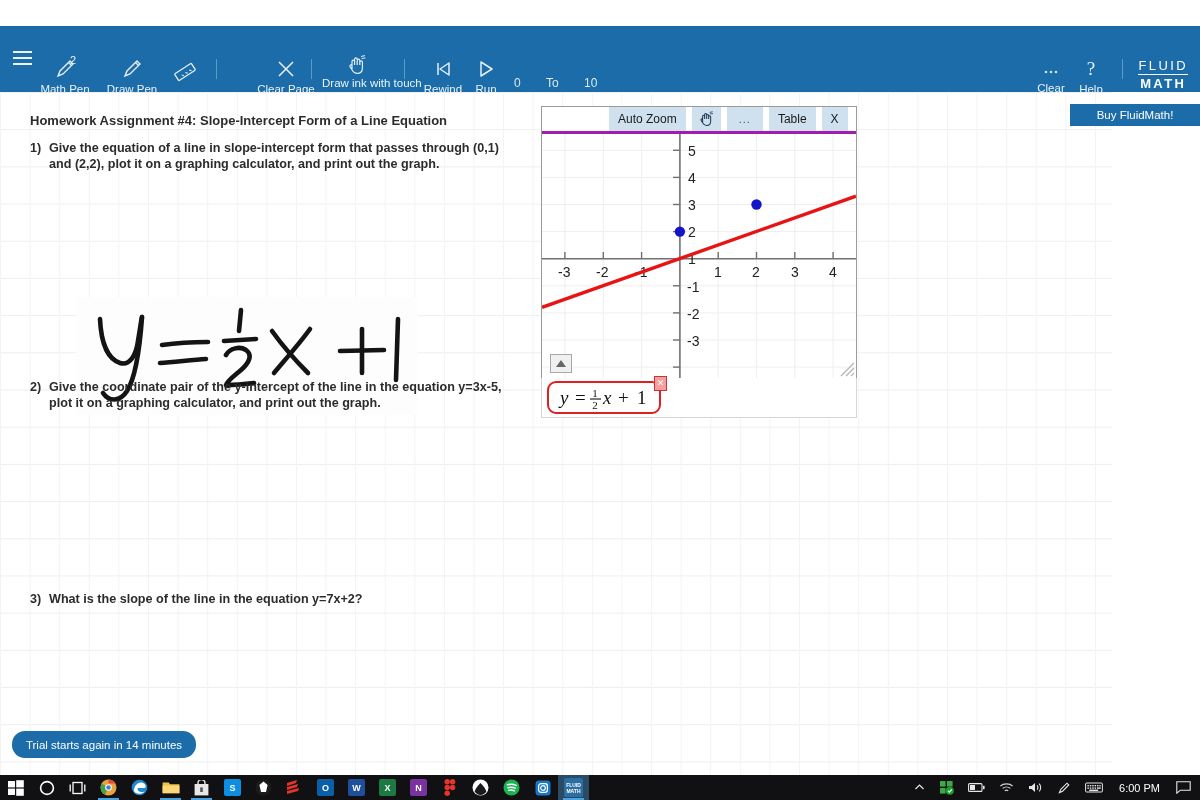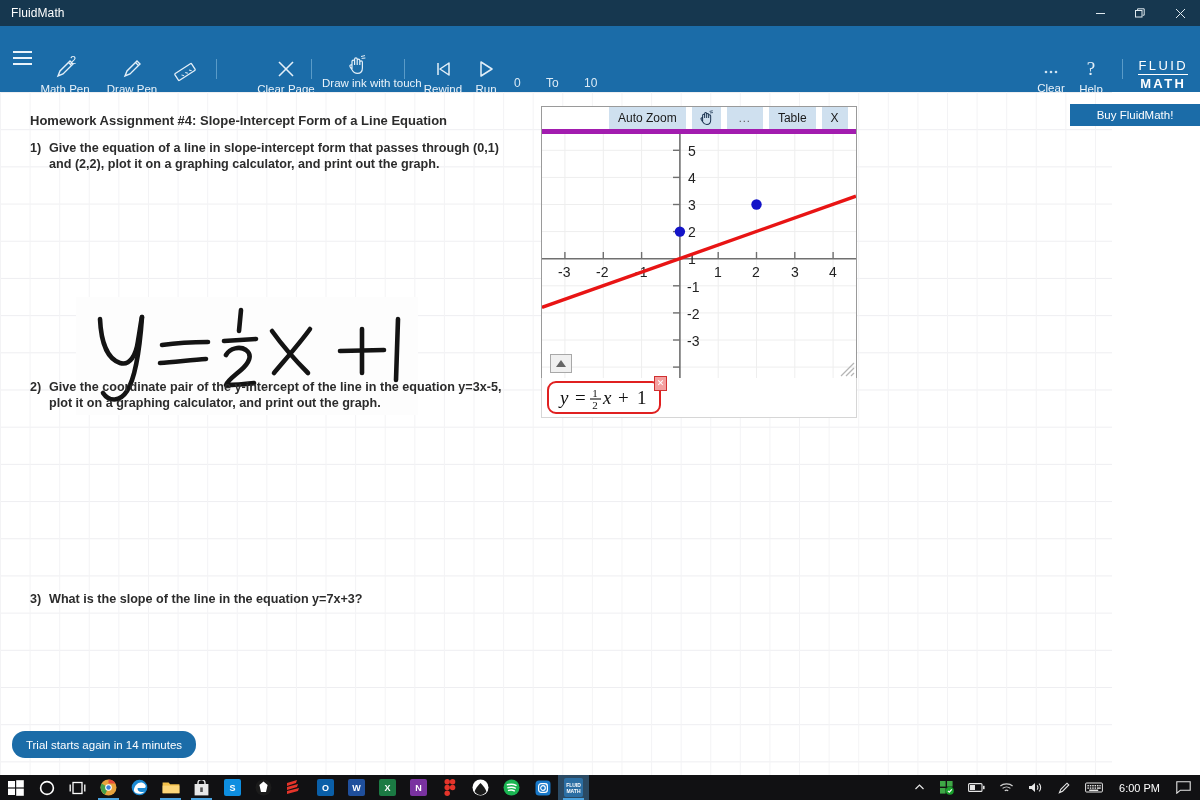--- a/index.html
+++ b/index.html
@@ -96,21 +96,21 @@
   }
   .ink-box svg { display: block; }
 
   
   .graph-widget {
     position: absolute; left: 541px; top: 106px; width: 316px; height: 272px;
     background: #ffffff; border: 1px solid #9a9a9a;
   }
   .graph-header {
     position: relative; height: 27px; background: #ffffff;
-    border-bottom: 5px solid #a21caf; display: flex; align-items: stretch;
+    border-bottom: 3px solid #a21caf; display: flex; align-items: stretch;
   }
   .gh-spacer { width: 64px; }
   .gh-btn {
     background: #cfe0ef; color: #1a1a1a; font-size: 12px;
     display: flex; align-items: center; justify-content: center;
     cursor: pointer; padding: 0 9px; margin: 0 3px;
   }
   .gh-btn.icon { padding: 0 6px; }
   .gh-btn.dots { letter-spacing: 1px; color: #555; font-size: 11px; padding: 0 12px; }
   .graph-body { position: relative; width: 100%; height: 244px; background: #ffffff; }
@@ -178,42 +178,20 @@
     height: 25px; display: flex; align-items: center; justify-content: center;
     color: #e6e6e6; font-size: 11px; padding: 0 7px; cursor: pointer;
   }
   .clock { font-size: 11px; color: #ffffff; padding: 0 9px; cursor: pointer; }
 </style>
 </head>
 <body>
 
 <div id="app">
 
-  <div class="titlebar">
-    <div class="app-title">FluidMath</div>
-    <div class="win-controls">
-      <div class="win-btn">
-        <svg width="11" height="11" viewBox="0 0 11 11">
-            <line x1="1" y1="5.5" x2="10" y2="5.5" stroke="#dfe9ef" stroke-width="1"></line>
-          </svg>
-      </div>
-      <div class="win-btn">
-        <svg width="12" height="12" viewBox="0 0 12 12">
-          <rect x="1.5" y="3.5" width="6.5" height="6.5" fill="none" stroke="#dfe9ef" stroke-width="1"></rect>
-          <path d="M3.6 3.2 V1.8 H10.2 V8.2 H8.6" fill="none" stroke="#dfe9ef" stroke-width="1"></path>
-        </svg>
-      </div>
-      <div class="win-btn">
-        <svg width="11" height="11" viewBox="0 0 11 11">
-          <line x1="1" y1="1" x2="10" y2="10" stroke="#dfe9ef" stroke-width="1"></line>
-          <line x1="10" y1="1" x2="1" y2="10" stroke="#dfe9ef" stroke-width="1"></line>
-        </svg>
-      </div>
-    </div>
-  </div>
 
   <div class="ribbon">
 
     <div class="hamburger">
       <span></span>
         <span></span>
         <span></span>
     </div>
 
     <div class="tool" style="left:34px; top:31px; width:62px;">
@@ -365,21 +343,21 @@
       </svg>
     </div>
 
     <div class="q" style="left:30px; top:287px; width:492px;">
       <span class="num">2)</span>
       <span class="txt">Give the coordinate pair of the y-intercept of the line in the equation y=3x-5, plot it on a graphing calculator, and print out the graph.</span>
     </div>
 
     <div class="q" style="left:30px; top:499px; width:492px;">
       <span class="num">3)</span>
-      <span class="txt">What is the slope of the line in the equation y=7x+3?</span>
+      <span class="txt">What is the slope of the line in the equation y=7x+2?</span>
     </div>
   </div>
 
   <div class="graph-widget">
     <div class="graph-header">
       <div class="gh-spacer"></div>
       <div class="gh-btn">Auto Zoom</div>
       <div class="gh-btn icon">
         <svg width="17" height="16" viewBox="0 0 22 20">
           <path d="M6 14 V6.5 a1.3 1.3 0 0 1 2.6 0 V10 V4.2 a1.3 1.3 0 0 1 2.6 0 V10 V5.4 a1.3 1.3 0 0 1 2.6 0 V10 V7.2 a1.3 1.3 0 0 1 2.6 0 V13 c0 3.4 -2 5.4 -5 5.4 c-2.6 0 -4.2 -1.4 -5.4 -3.6 L4 11.6 a1.2 1.2 0 0 1 2 -1.3 Z" fill="none" stroke="#1b3350" stroke-width="1.3"></path>

